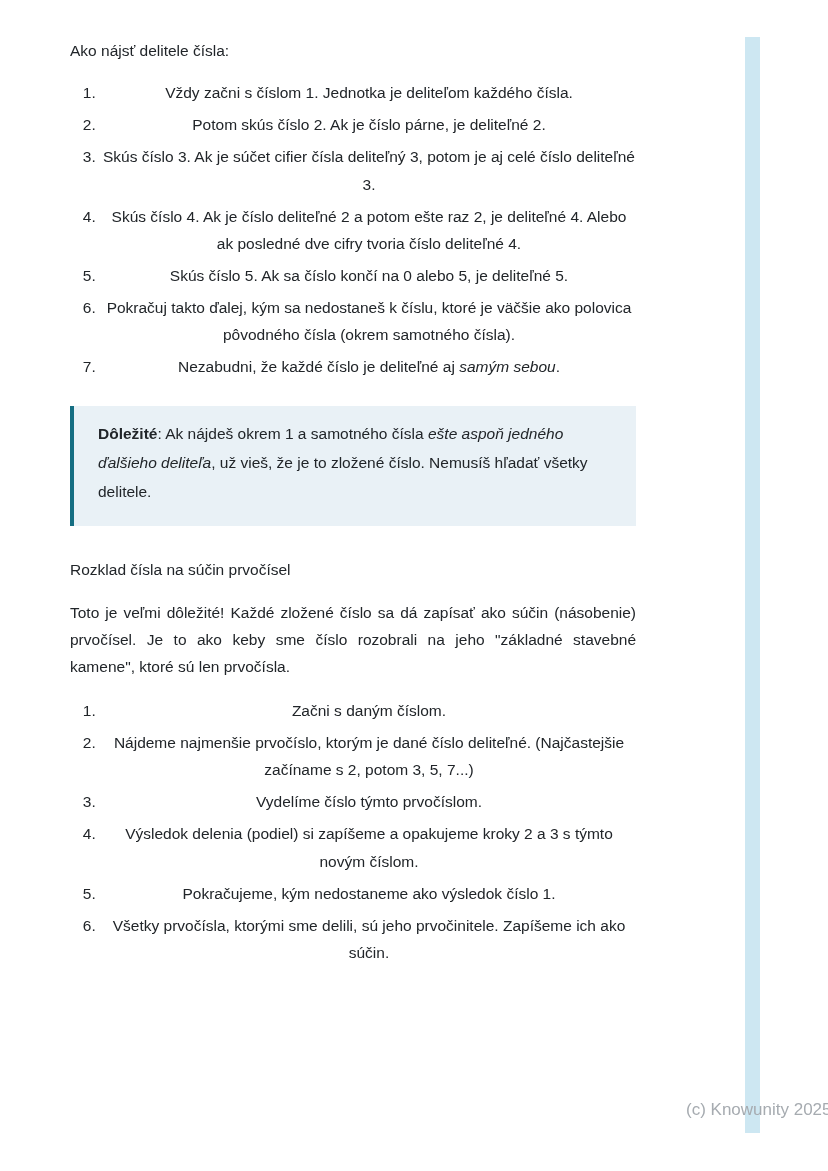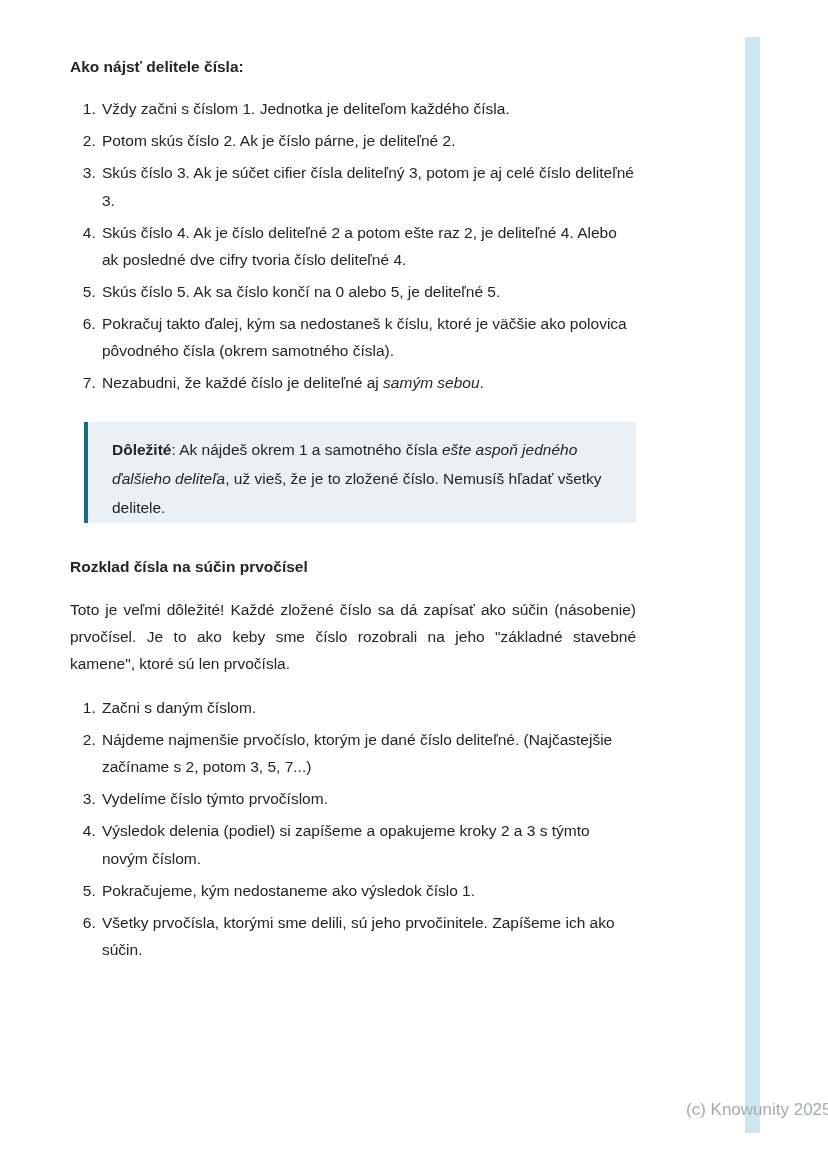--- a/index.html
+++ b/index.html
@@ -15,35 +15,36 @@
   }
   .content {
     position: absolute;
     left: 70px;
     top: 37px;
     width: 566px;
     font-size: 15.5px;
     line-height: 1.75;
   }
   .para { margin: 0 0 17px 0; }
-  .heading { font-weight: bold; margin: 16px 0 15px 0; }
+  .heading { font-weight: normal; margin: 0 0 15px 0; }
   .justify { text-align: justify; }
   ol.list {
     margin: 0 0 26px 0;
     padding: 0 0 0 30px;
+    text-align: center;
   }
   ol.list li {
     margin: 0 0 5px 0;
     padding-left: 2px;
   }
   .callout {
     background: var(--callout-bg, #e9f1f6);
     border-left: 4px solid var(--callout-border, #156e82);
-    padding: 14px 20px 1px 24px;
-    margin: 4px 0 30px 14px;
+    padding: 14px 20px 20px 24px;
+    margin: 4px 0 30px 0;
   }
   .callout p {
     margin: 0;
     line-height: 1.85;
   }
   .example { margin-bottom: 22px; }
   .scrollbar-track {
     position: absolute;
     left: 745px;
     top: 37px;

